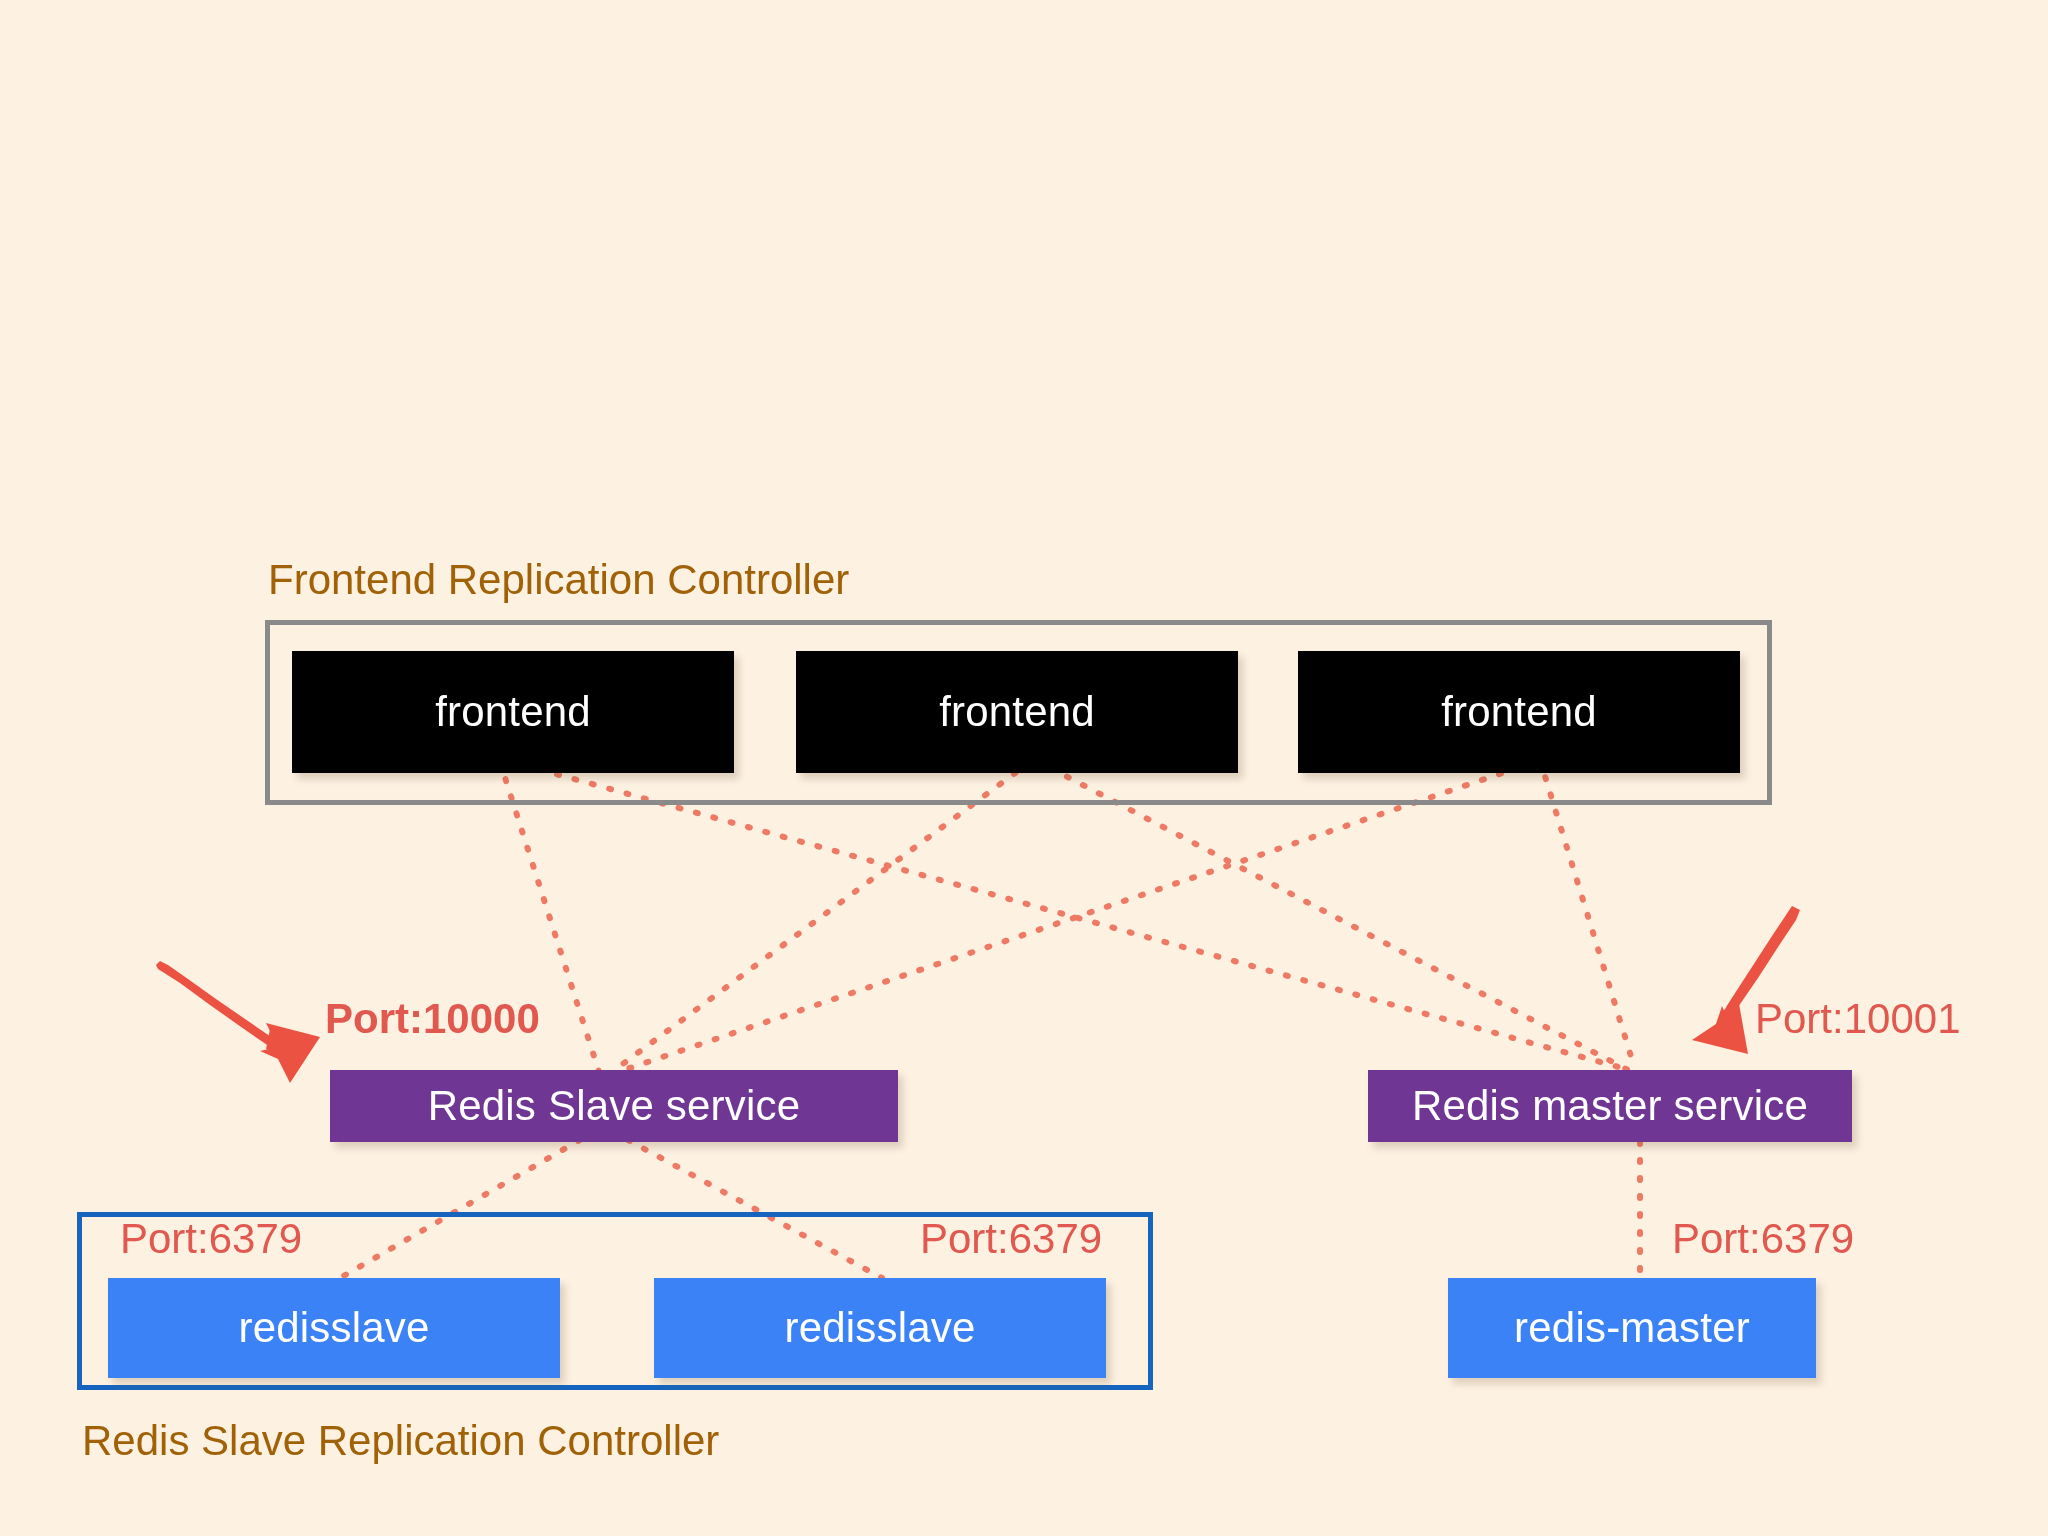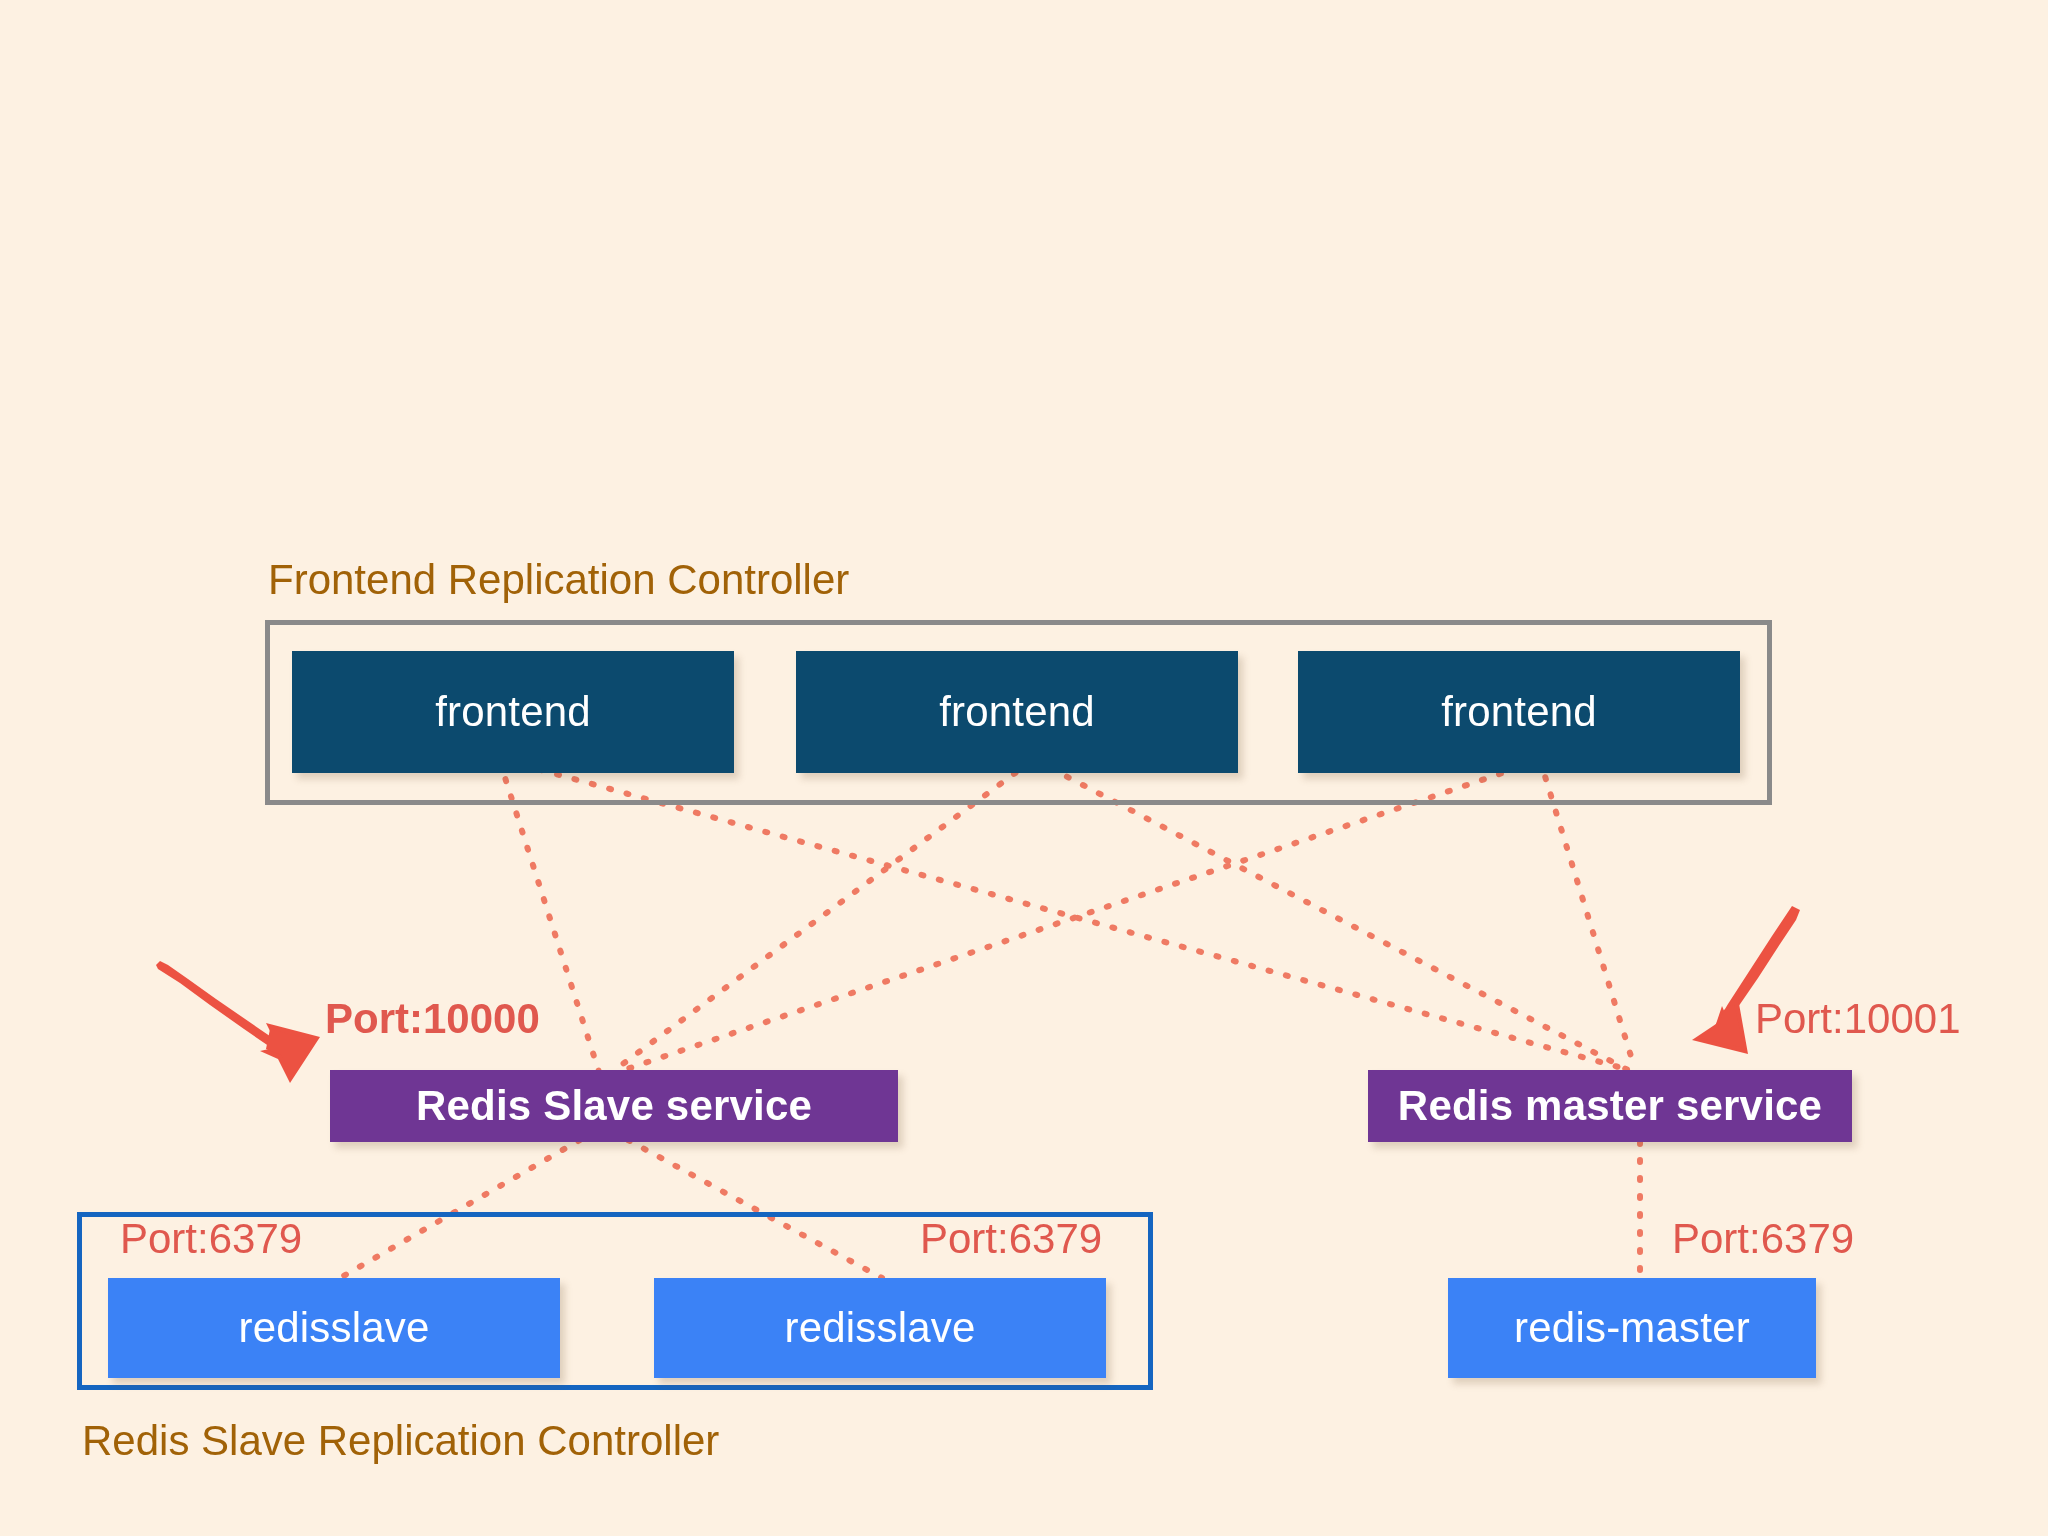--- a/index.html
+++ b/index.html
@@ -32,27 +32,26 @@
     display: flex;
     align-items: center;
     justify-content: center;
     color: #ffffff;
     box-shadow: 5px 6px 7px rgba(120, 90, 60, 0.22);
     letter-spacing: 0.2px;
     white-space: nowrap;
   }
 
   .node-frontend {
-    background: #0c4a6e;
+    background: #000000;
     font-size: 42px;
   }
   .node-service {
     background: #6f3694;
     font-size: 42px;
-    font-weight: bold;
   }
   .node-pod {
     background: #3b82f6;
     font-size: 42px;
   }
 
   
   .frame {
     position: absolute;
     box-sizing: border-box;

